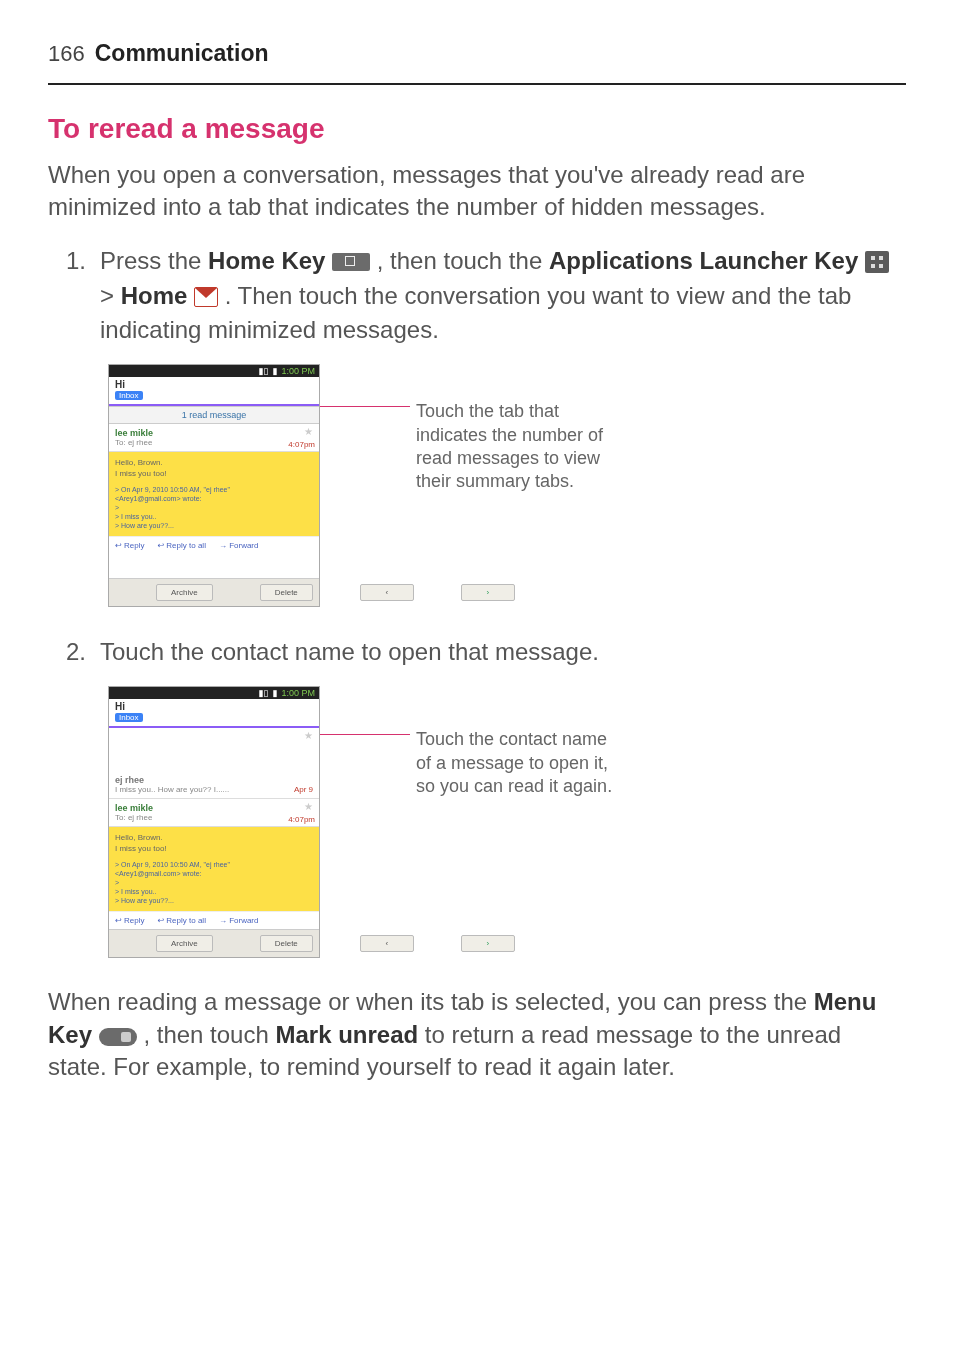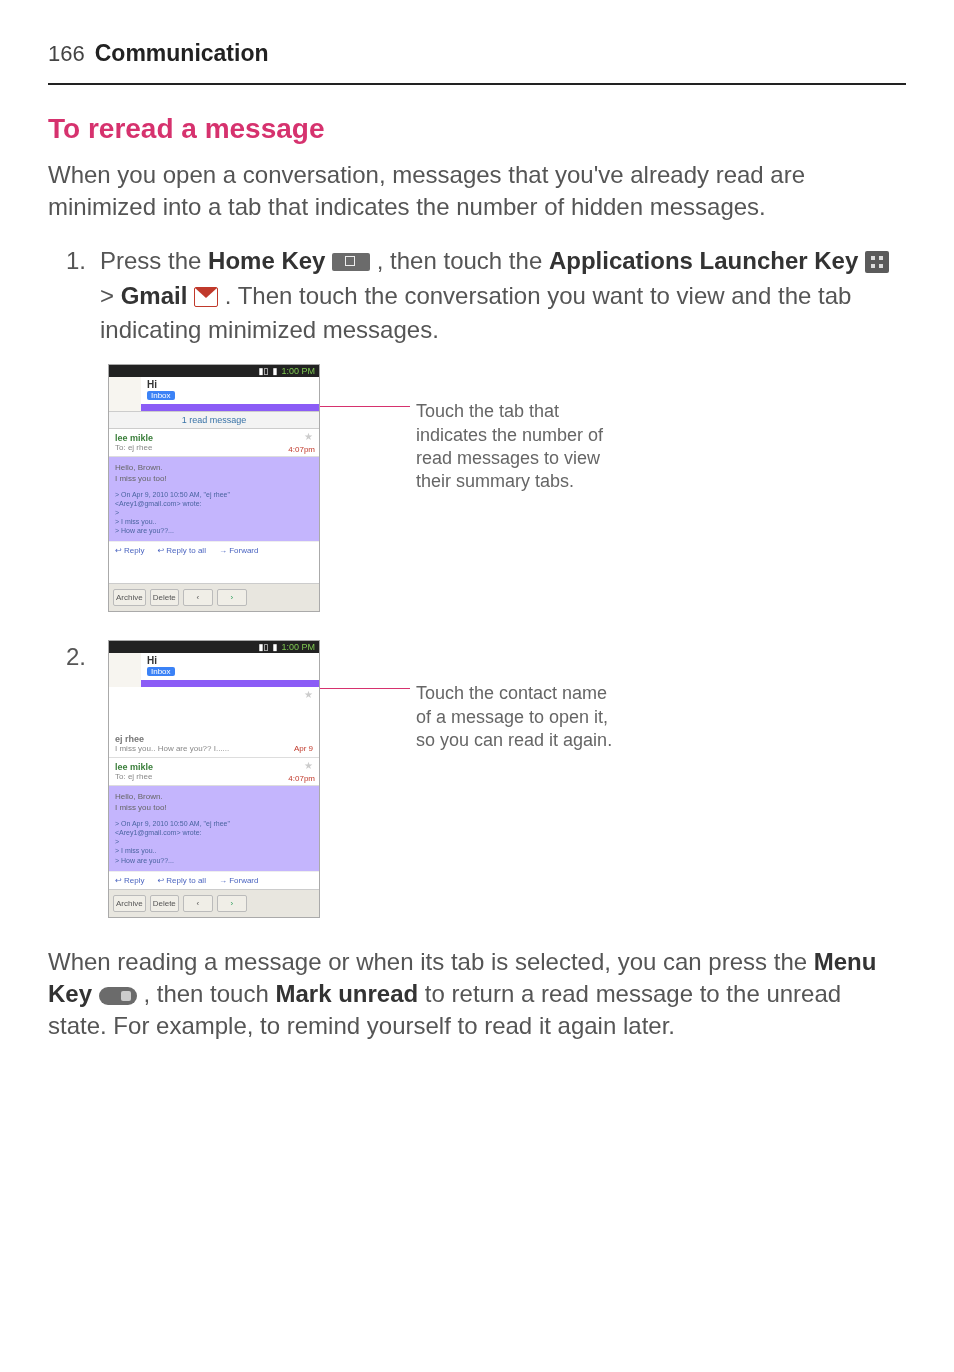--- a/index.html
+++ b/index.html
@@ -155,22 +155,21 @@
     justify-content: flex-end;
     align-items: center;
     gap: 4px;
   }
   .status-bar .time {
     color: #7ec850;
   }
   .subject-bar {
     background: #fff;
     padding: 2px 6px 4px 6px;
-    border-bottom: 7px solid #8b5cf6;
-    margin-left: 32px;
+    border-bottom: 2px solid #8b5cf6;
   }
   .subject-bar .subj {
     font-weight: bold;
     color: #333;
     font-size: 10px;
   }
   .label-chip {
     display: inline-block;
     background: #3b82f6;
     color: #fff;
@@ -212,21 +211,21 @@
     text-align: center;
   }
   .star {
     position: absolute;
     right: 6px;
     top: 2px;
     color: #ccc;
     font-size: 10px;
   }
   .msg-body {
-    background: #c4b5fd;
+    background: #fde047;
     padding: 6px;
     font-size: 8px;
     color: #666;
     line-height: 1.3;
   }
   .quoted {
     color: #4a64a0;
     font-size: 7px;
     margin-top: 6px;
   }
@@ -251,22 +250,23 @@
     padding: 5px 4px;
     display: flex;
     gap: 4px;
     border-top: 1px solid #ccc;
   }
   .btn {
     background: #f0eee7;
     border: 1px solid #bbb;
     border-radius: 2px;
     font-size: 8px;
-    padding: 3px 2px;
+    padding: 3px 14px;
     color: #555;
+    margin-left: 43px;
   }
   .nav-arrow {
     flex: 0 0 24px;
     text-align: center;
   }
   .caption-col {
     font-size: 18px;
     color: #666;
     max-width: 300px;
     line-height: 1.3;
@@ -312,21 +312,21 @@
   <ol>
     <li class="step">
       <span class="step-num">1.</span>
       <span>Press the </span>
       <span class="key-label">Home Key</span>
       <span class="inline-icon home-key-icon"></span>
       <span> , then touch the </span>
       <span class="key-label">Applications Launcher Key</span>
       <span class="inline-icon launcher-key-icon"></span>
       <span> &gt; </span>
-      <span class="key-label">Gmail</span>
+      <span class="key-label">Home</span>
       <span class="inline-icon gmail-icon"></span>
       <span>. Then touch the conversation you want to view and the tab indicating minimized messages.</span>
     </li>
   </ol>
 
   <div class="figure-row">
     <div class="phone-screen">
       <div class="status-bar">
         <span>▮▯</span>
         <span>▮</span>
@@ -371,20 +371,21 @@
       <div class="leader-wrap">
         <div class="leader"></div>
         <div>Touch the tab that indicates the number of read messages to view their summary tabs.</div>
       </div>
     </div>
   </div>
 
   <ol>
     <li class="step">
       <span class="step-num">2.</span>
+      <span>Touch the contact name to open that message.</span>
     </li>
   </ol>
 
   <div class="figure-row">
     <div class="phone-screen">
       <div class="status-bar">
         <span>▮▯</span>
         <span>▮</span>
         <span class="time">1:00 PM</span>
       </div>

